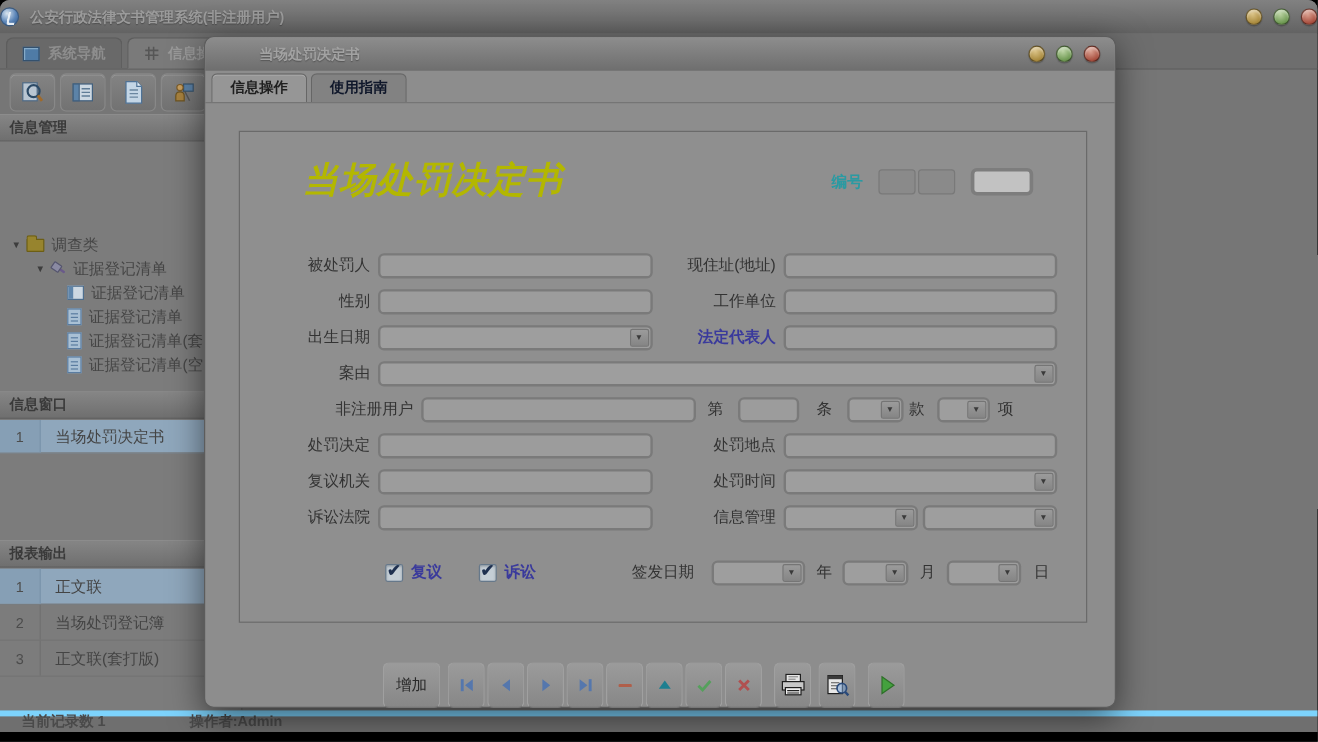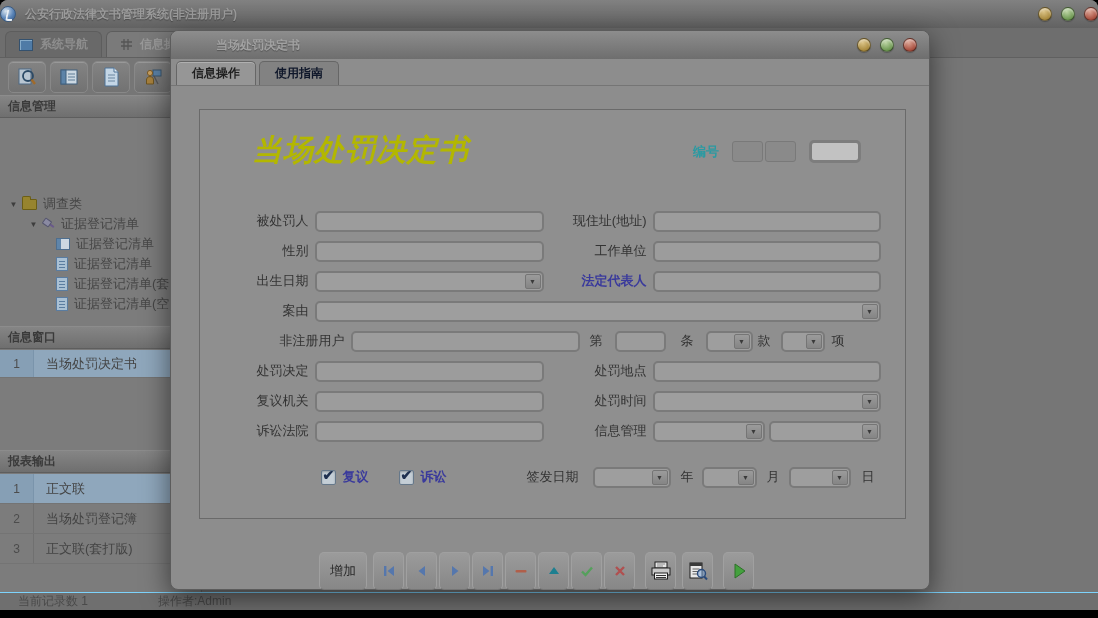--- a/index.html
+++ b/index.html
@@ -65,21 +65,21 @@
 
   .ilist, .rlist { position:absolute; left:0; right:1px; background:#7c7c7c; }
   .lrow { display:flex; align-items:center; font-size:13px; color:#444; border-bottom:1px solid #747474; }
   .lrow .num { flex:0 0 34px; text-align:center; font-size:12px; color:#4c4c4c; align-self:stretch;
     display:flex; align-items:center; justify-content:center; border-right:1px solid #707070; }
   .lrow .lab { padding-left:12px; white-space:nowrap; overflow:hidden; }
   .lrow.sel { background:#8fa7bc; }
   .lrow.sel .num { background:#869fb5; border-right-color:#7a94ab; }
 
   .statusbar { position:absolute; left:0; right:0; bottom:0; height:18px; background:#6f6f6f;
-    border-top:1px solid #7dd3fc; display:flex; align-items:flex-start; font-size:12px; color:#4a4a4a; }
+    border-top:5px solid #7dd3fc; display:flex; align-items:flex-end; font-size:12px; color:#4a4a4a;font-weight:bold; }
   .statusbar span { margin-left:18px; }
   .statusbar .st2 { margin-left:70px; } .statusbar .st3 { margin-left:40px; }
 
   
   .dialog { position:absolute; left:170px; top:30px; width:760px; height:560px;
     background:#8d8d8d; border:1px solid #5c5c5c; border-radius:8px;
     box-shadow:0 8px 28px rgba(0,0,0,.55); }
   .dlg-titlebar { height:28px; background:linear-gradient(#8d8d8d,#6e6e6e); border-radius:8px 8px 0 0;
     display:flex; align-items:center; padding:0 12px 0 45px; }
   .dlg-title { font-size:12px; font-weight:bold; color:#a2a2a2; text-shadow:0 1px 1px rgba(0,0,0,.3); }

